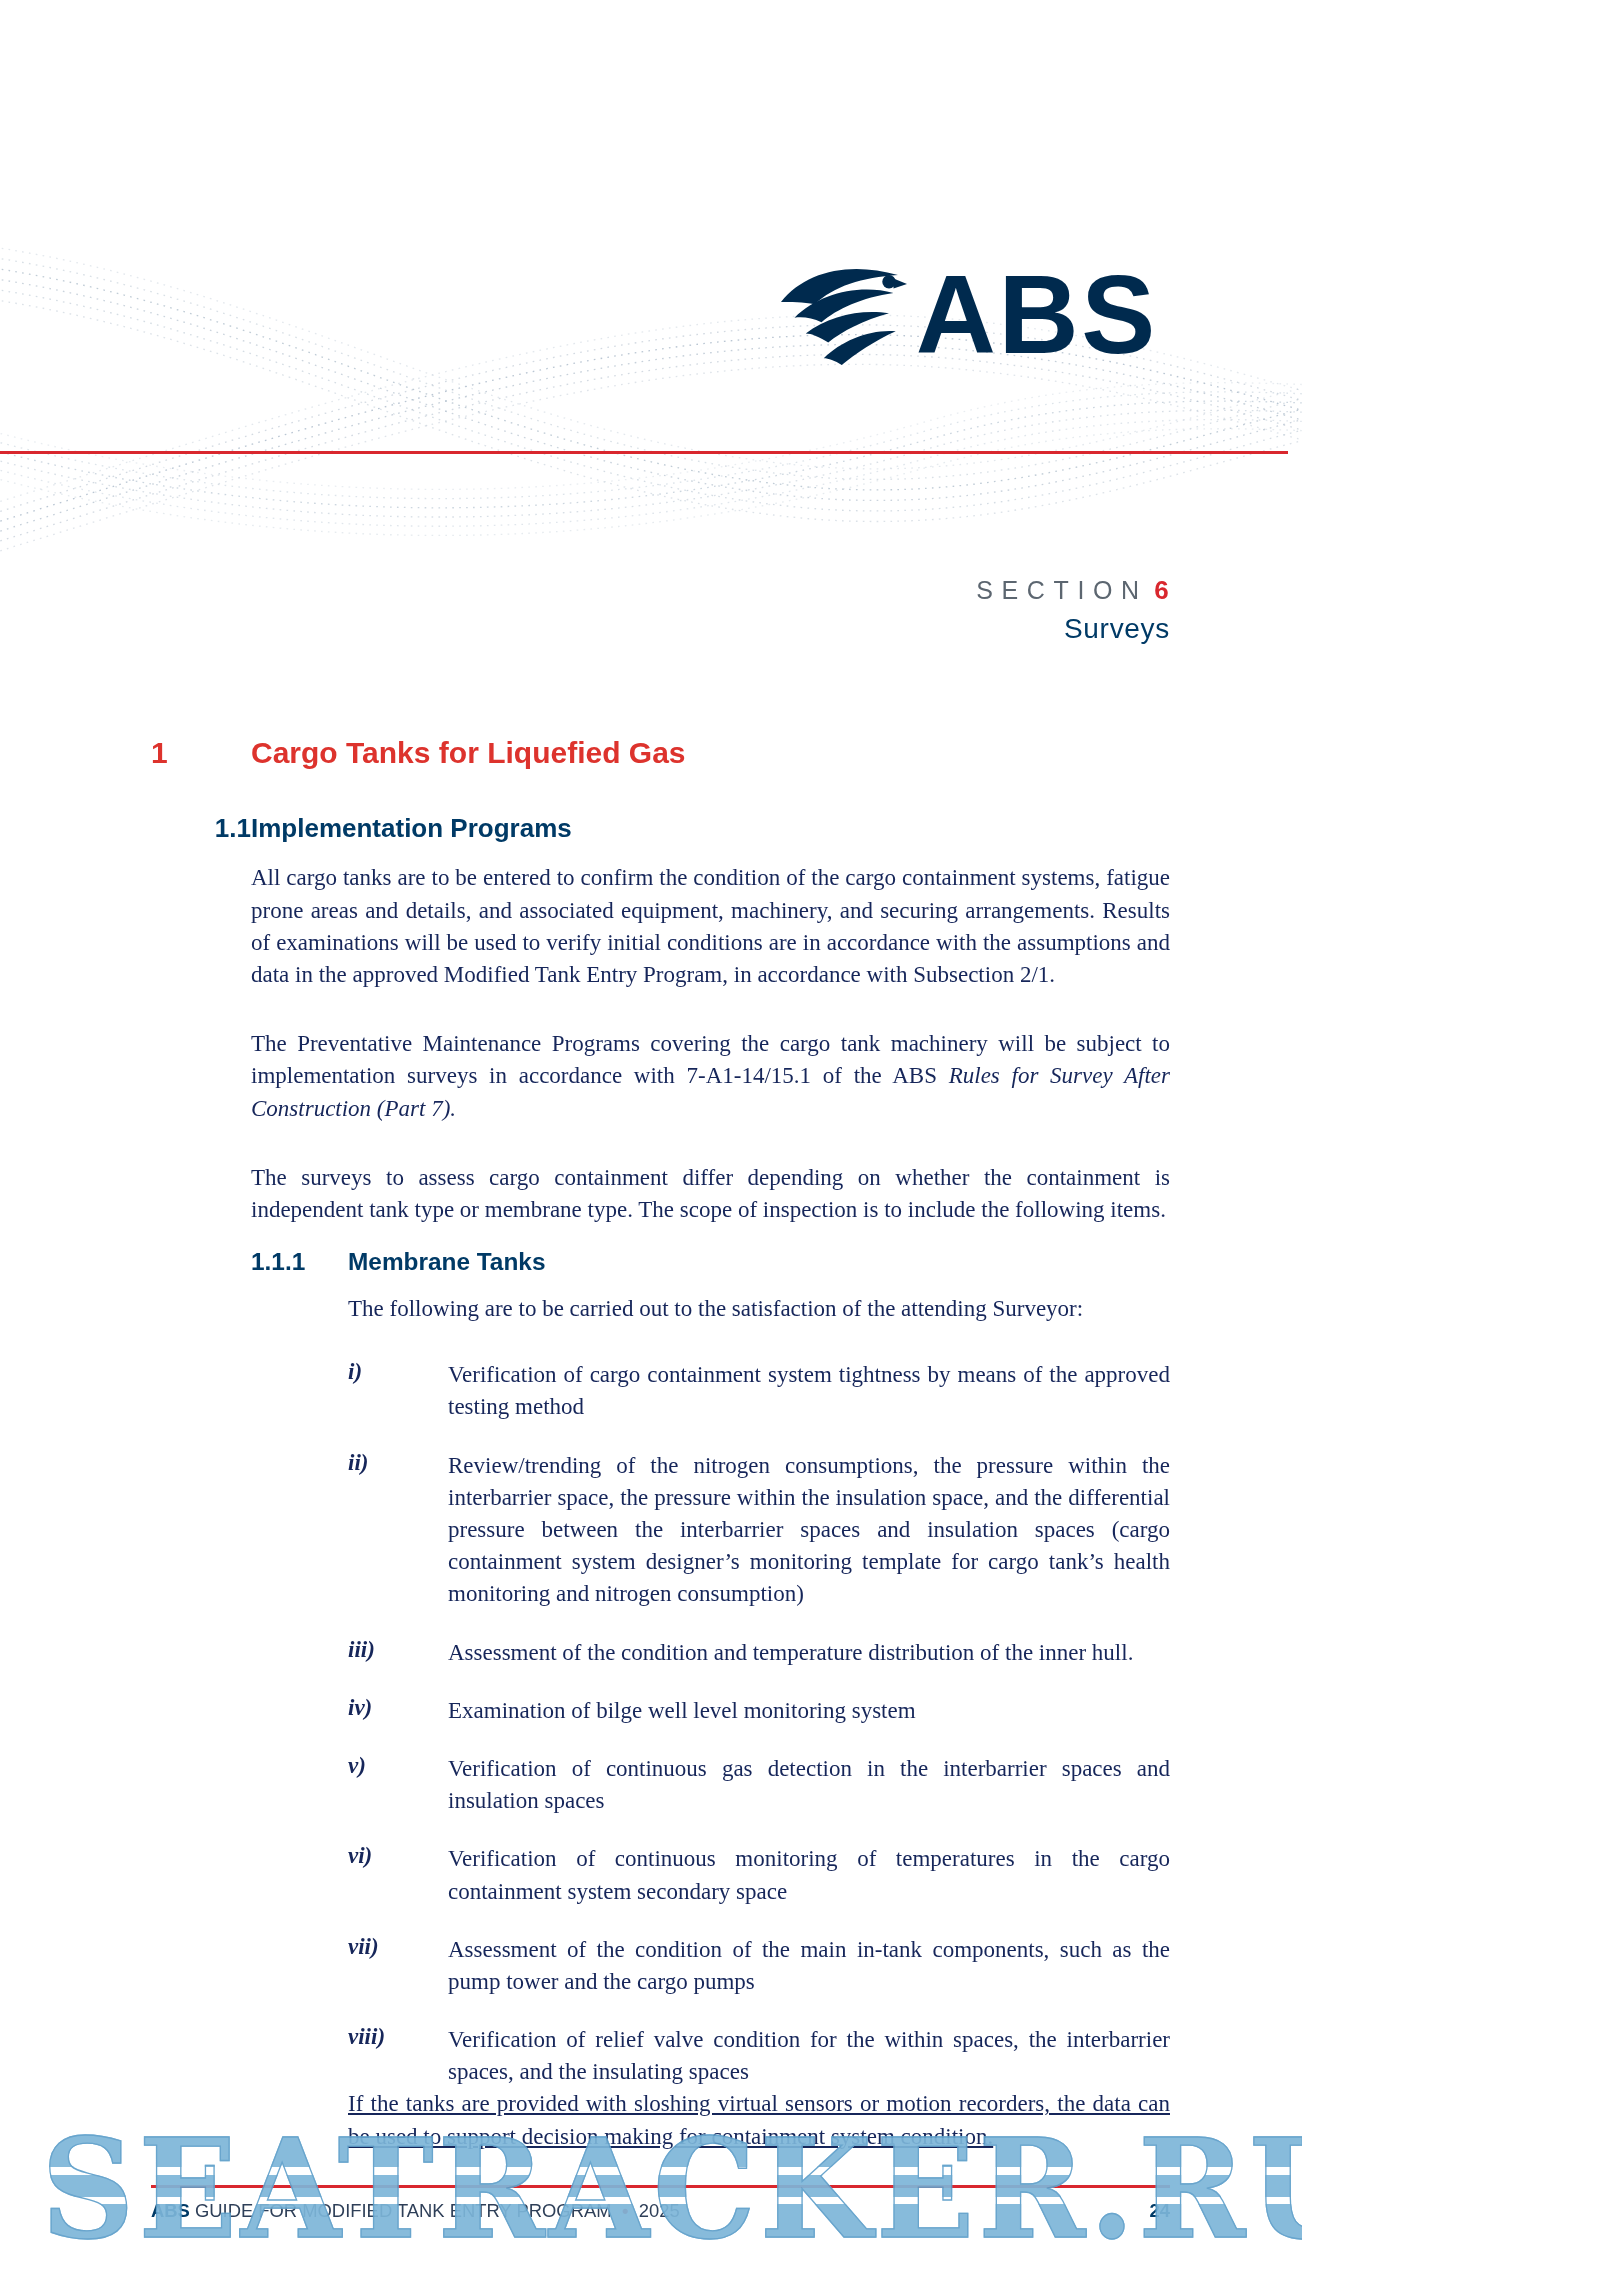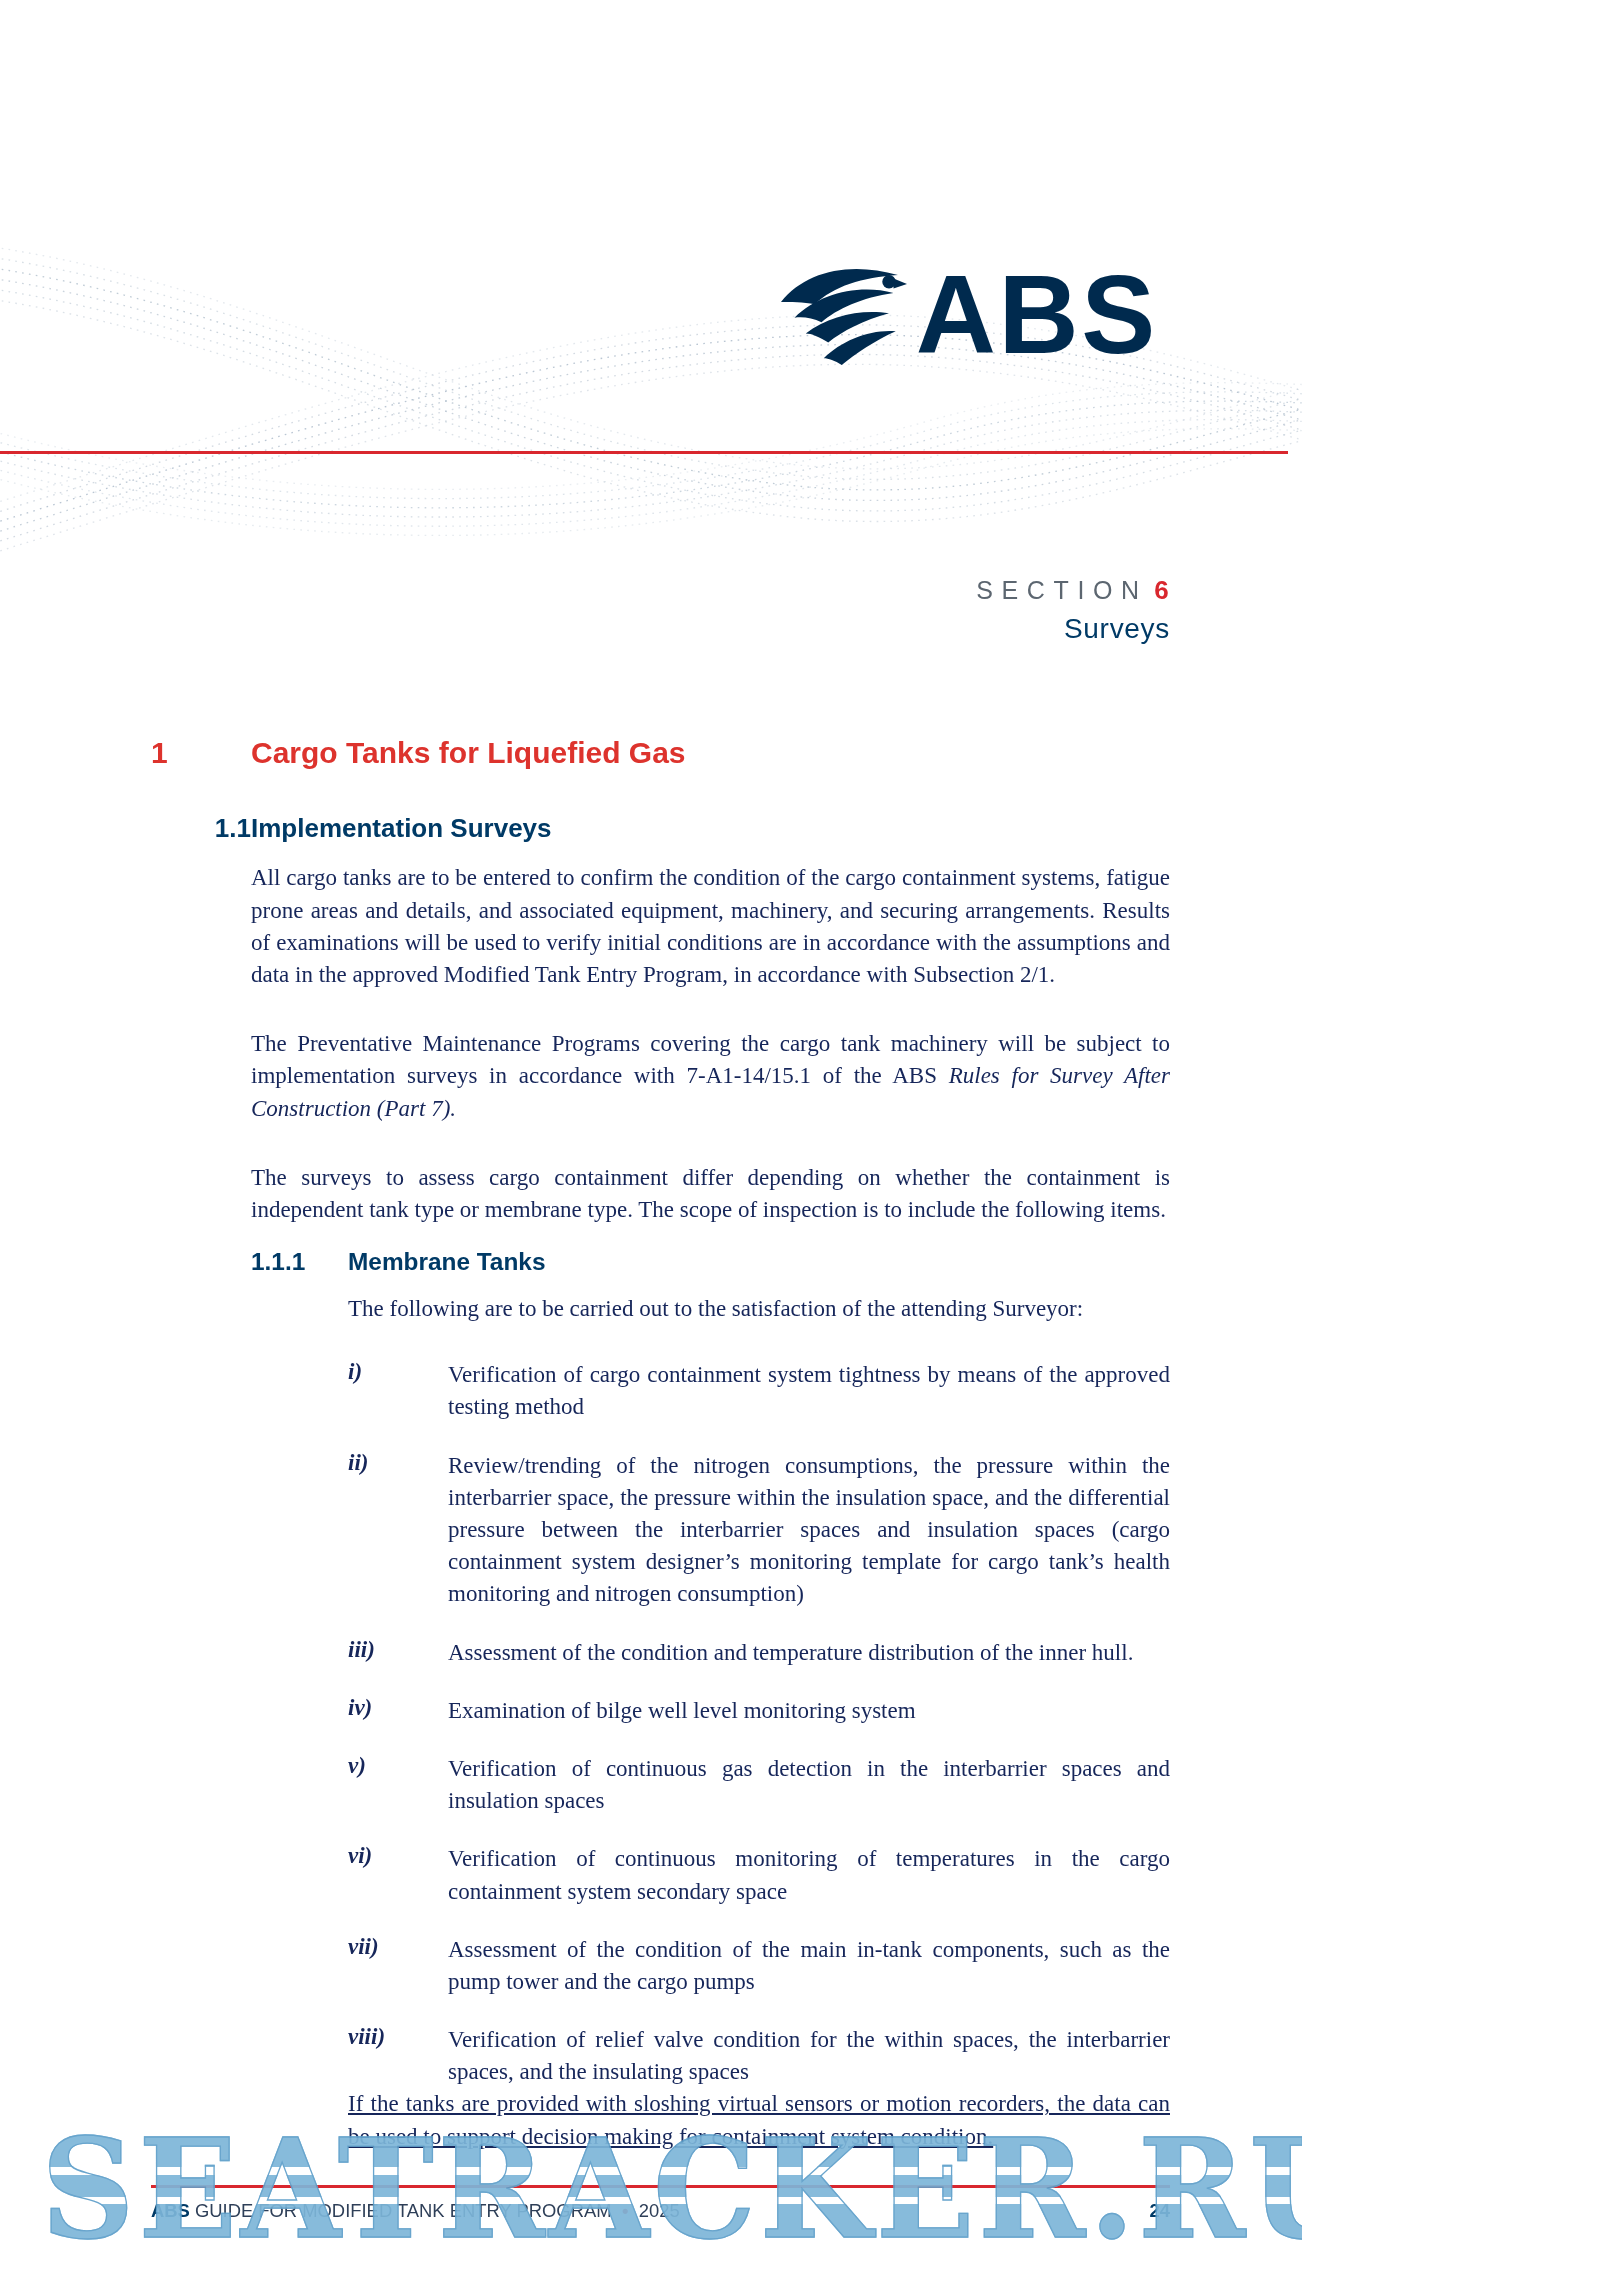--- a/index.html
+++ b/index.html
@@ -132,21 +132,21 @@
 
   <div class="main">
 
     <div class="h1-row">
       <span class="num">1</span>
       <span class="title">Cargo Tanks for Liquefied Gas</span>
     </div>
 
     <div class="h2-row">
       <span class="num">1.1</span>
-      <span class="title">Implementation Surveys</span>
+      <span class="title">Implementation Programs</span>
     </div>
 
     <div class="body-block">
       <p>All cargo tanks are to be entered to confirm the condition of the cargo containment systems, fatigue prone areas and details, and associated equipment, machinery, and securing arrangements. Results of examinations will be used to verify initial conditions are in accordance with the assumptions and data in the approved Modified Tank Entry Program, in accordance with Subsection 2/1.</p>
       <p><span>The Preventative Maintenance Programs covering the cargo tank machinery will be subject to implementation surveys in accordance with 7-A1-14/15.1 of the ABS </span><span class="italic">Rules for Survey After Construction (Part 7).</span></p>
       <p>The surveys to assess cargo containment differ depending on whether the containment is independent tank type or membrane type. The scope of inspection is to include the following items.</p>
 
       <div class="h3-row">
         <span class="num">1.1.1</span>
         <span class="title">Membrane Tanks</span>

